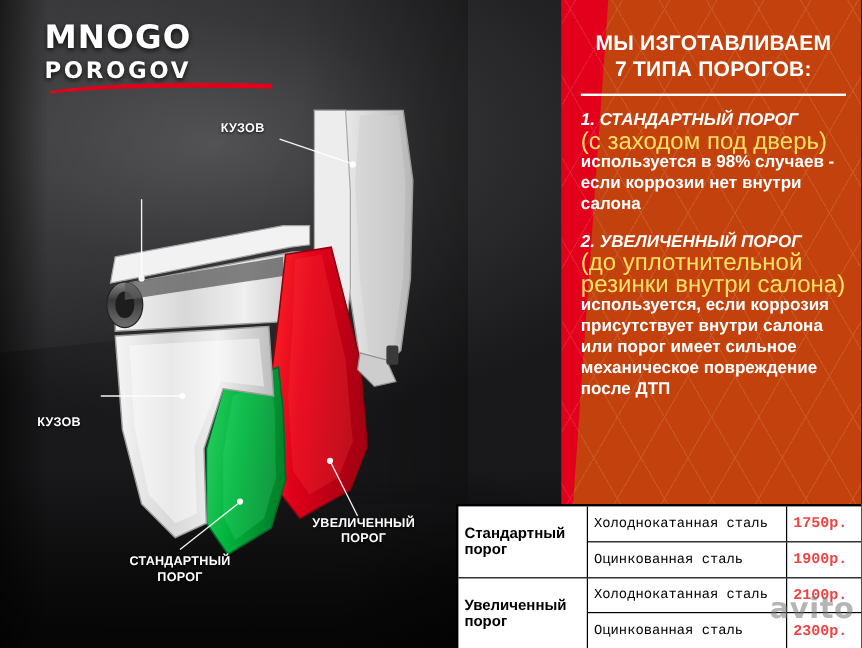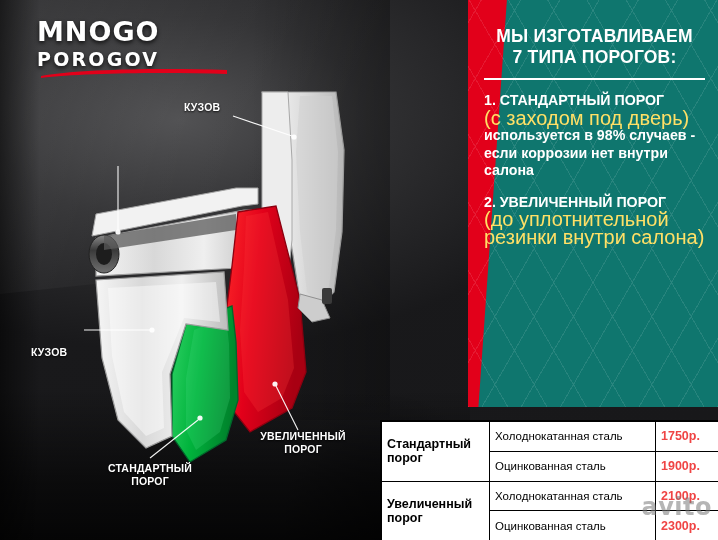--- a/index.html
+++ b/index.html
@@ -82,22 +82,22 @@
     font-family: "DejaVu Sans", sans-serif;
     text-shadow: 0 2px 4px rgba(0,0,0,0.8);
     margin-top: 1px;
   }
   .logo-swoosh {
     position: absolute; left: 4px; top: 52px; width: 186px; height: 10px;
   }
 
   
   .panel {
-    position: absolute; right: 0; top: 0; width: 250px; height: 407px;
-    background: #0f766e;
+    position: absolute; right: 0; top: 0; width: 250px; height: 540px;
+    background: #c2410c;
     overflow: hidden;
   }
   .panel-pattern {
     position: absolute; inset: 0;
     opacity: 0.14;
     background-image:
       repeating-linear-gradient(60deg, rgba(255,255,255,0.7) 0 1px, rgba(255,255,255,0) 1px 34px),
       repeating-linear-gradient(-60deg, rgba(255,255,255,0.7) 0 1px, rgba(255,255,255,0) 1px 34px);
   }
   .panel-skew-edge {
@@ -109,21 +109,21 @@
 
   .headline {
     color: #fff; font-weight: bold; font-size: 17.5px; line-height: 21px;
     text-align: center; letter-spacing: 0.2px;
   }
   .headline .l2 { display: block; }
   .hr-white { height: 2px; background: #fff; margin: 10px 0 12px 0; }
 
   .block { margin-bottom: 14px; }
   .block h3 {
-    margin: 0; color: #fff; font-weight: bold; font-size: 14.2px; line-height: 17.5px;
+    margin: 0; color: #fff; font-weight: bold; font-size: 14.2px; line-height: 17.5px; font-style: italic;
   }
   .block .sub {
     color: #ffe066; font-weight: normal; font-size: 20px; line-height: 17.5px;
   }
   .block .body {
     color: #fff; font-weight: bold; font-size: 14.2px; line-height: 17.5px;
   }
 
   
   .ptable {
@@ -134,21 +134,21 @@
     display: flex; flex-direction: column;
   }
   .prow { display: flex; flex: 1 1 0; border-bottom: 1px solid #000; }
   .prow:last-child { border-bottom: none; }
   .pname {
     width: 108px; border-right: 1px solid #000;
     font-weight: bold; font-size: 12.5px; line-height: 14px;
     color: #000; display: flex; align-items: center; padding: 0 5px;
   }
   .pname.span2 { width: 108px; }
-  .pgroup { display: flex; flex-direction: column; flex: 1 1 auto; }
+  .pgroup { display: flex; flex-direction: column; flex: 1 1 auto; font-family: Liberation Mono, monospace; }
   .pmat {
     flex: 1 1 auto; border-right: 1px solid #000;
     font-size: 11.5px; color: #000; display: flex; align-items: center; padding: 0 5px;
   }
   .pprice {
     width: 62px; font-weight: bold; font-size: 12.5px; color: #ef4444;
     display: flex; align-items: center; padding: 0 5px;
   }
   .pcell-row { display: flex; flex: 1 1 0; border-bottom: 1px solid #000; }
   .pcell-row:last-child { border-bottom: none; }
@@ -274,20 +274,21 @@
 
       <div class="block">
         <h3>1. СТАНДАРТНЫЙ ПОРОГ</h3>
         <div class="sub">(с заходом под дверь)</div>
         <div class="body">используется в 98% случаев - если коррозии нет внутри салона</div>
       </div>
 
       <div class="block">
         <h3>2. УВЕЛИЧЕННЫЙ ПОРОГ</h3>
         <div class="sub">(до уплотнительной резинки внутри салона)</div>
+        <div class="body">используется, если коррозия присутствует внутри салона или порог имеет сильное механическое повреждение после ДТП</div>
       </div>
     </div>
   </div>
 
   <div class="ptable">
 
     <div class="prow">
       <div class="pname span2">Стандартный порог</div>
       <div class="pgroup">
         <div class="pcell-row">

